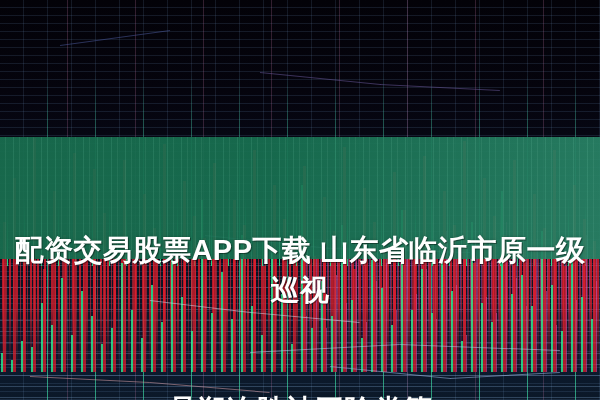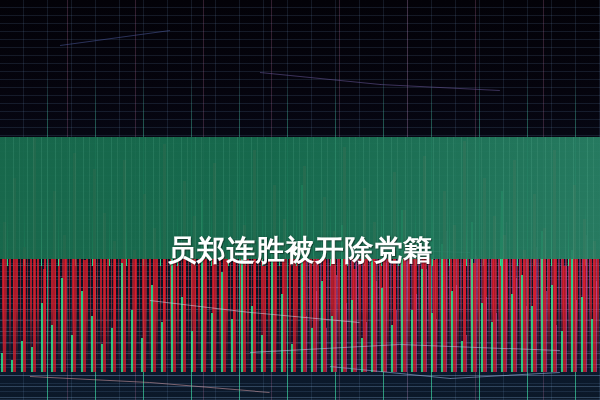--- a/index.html
+++ b/index.html
@@ -393,16 +393,17 @@
       <div class="trendline" style="left: 260px; top: 72px; width: 120.599px; background: rgb(106, 90, 154); transform: rotate(5.71059deg);"></div>
       <div class="trendline" style="left: 380px; top: 84px; width: 120.15px; background: rgb(106, 90, 154); transform: rotate(2.86241deg);"></div>
     </div>
 
   <div id="overlay-band">
     <div class="band-tint"></div>
     <div class="band-stripes"></div>
   </div>
 
   <div id="headline">
+    <span class="hl-line">配资交易股票APP下载 山东省临沂市原一级巡视</span>
     <span class="hl-line">员郑连胜被开除党籍</span>
   </div>
 
 </div>
 
 </body></html>

